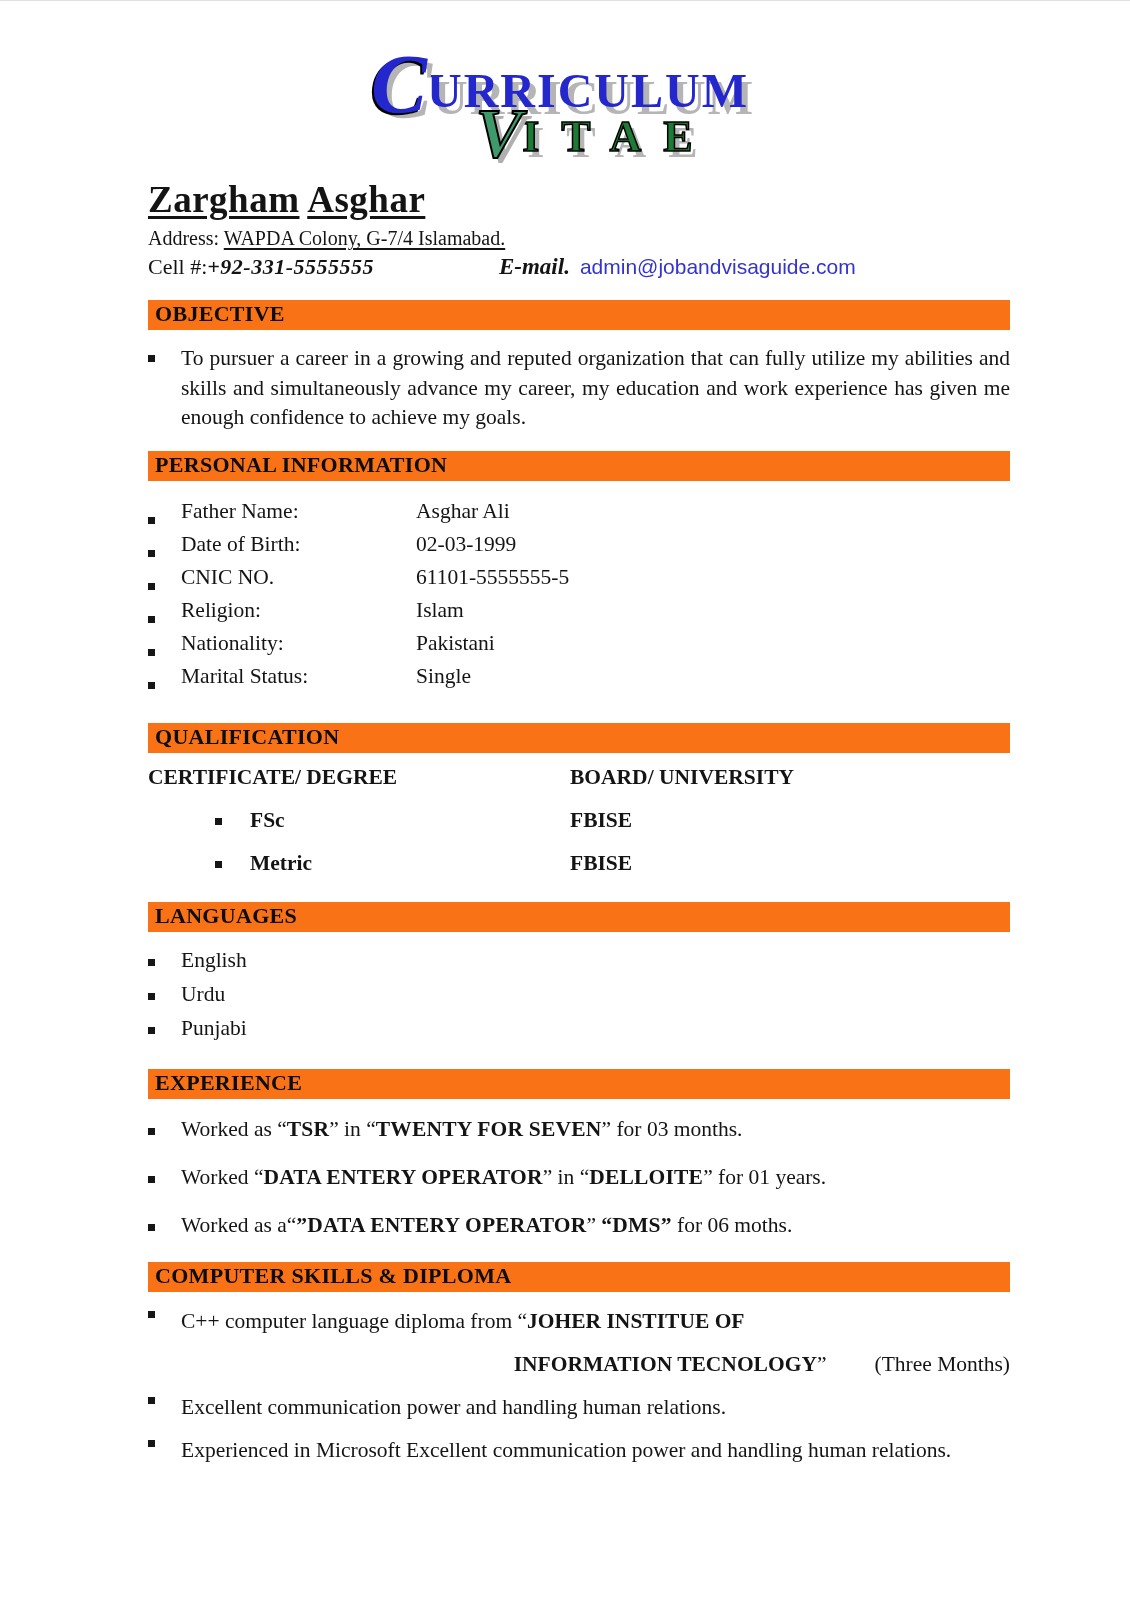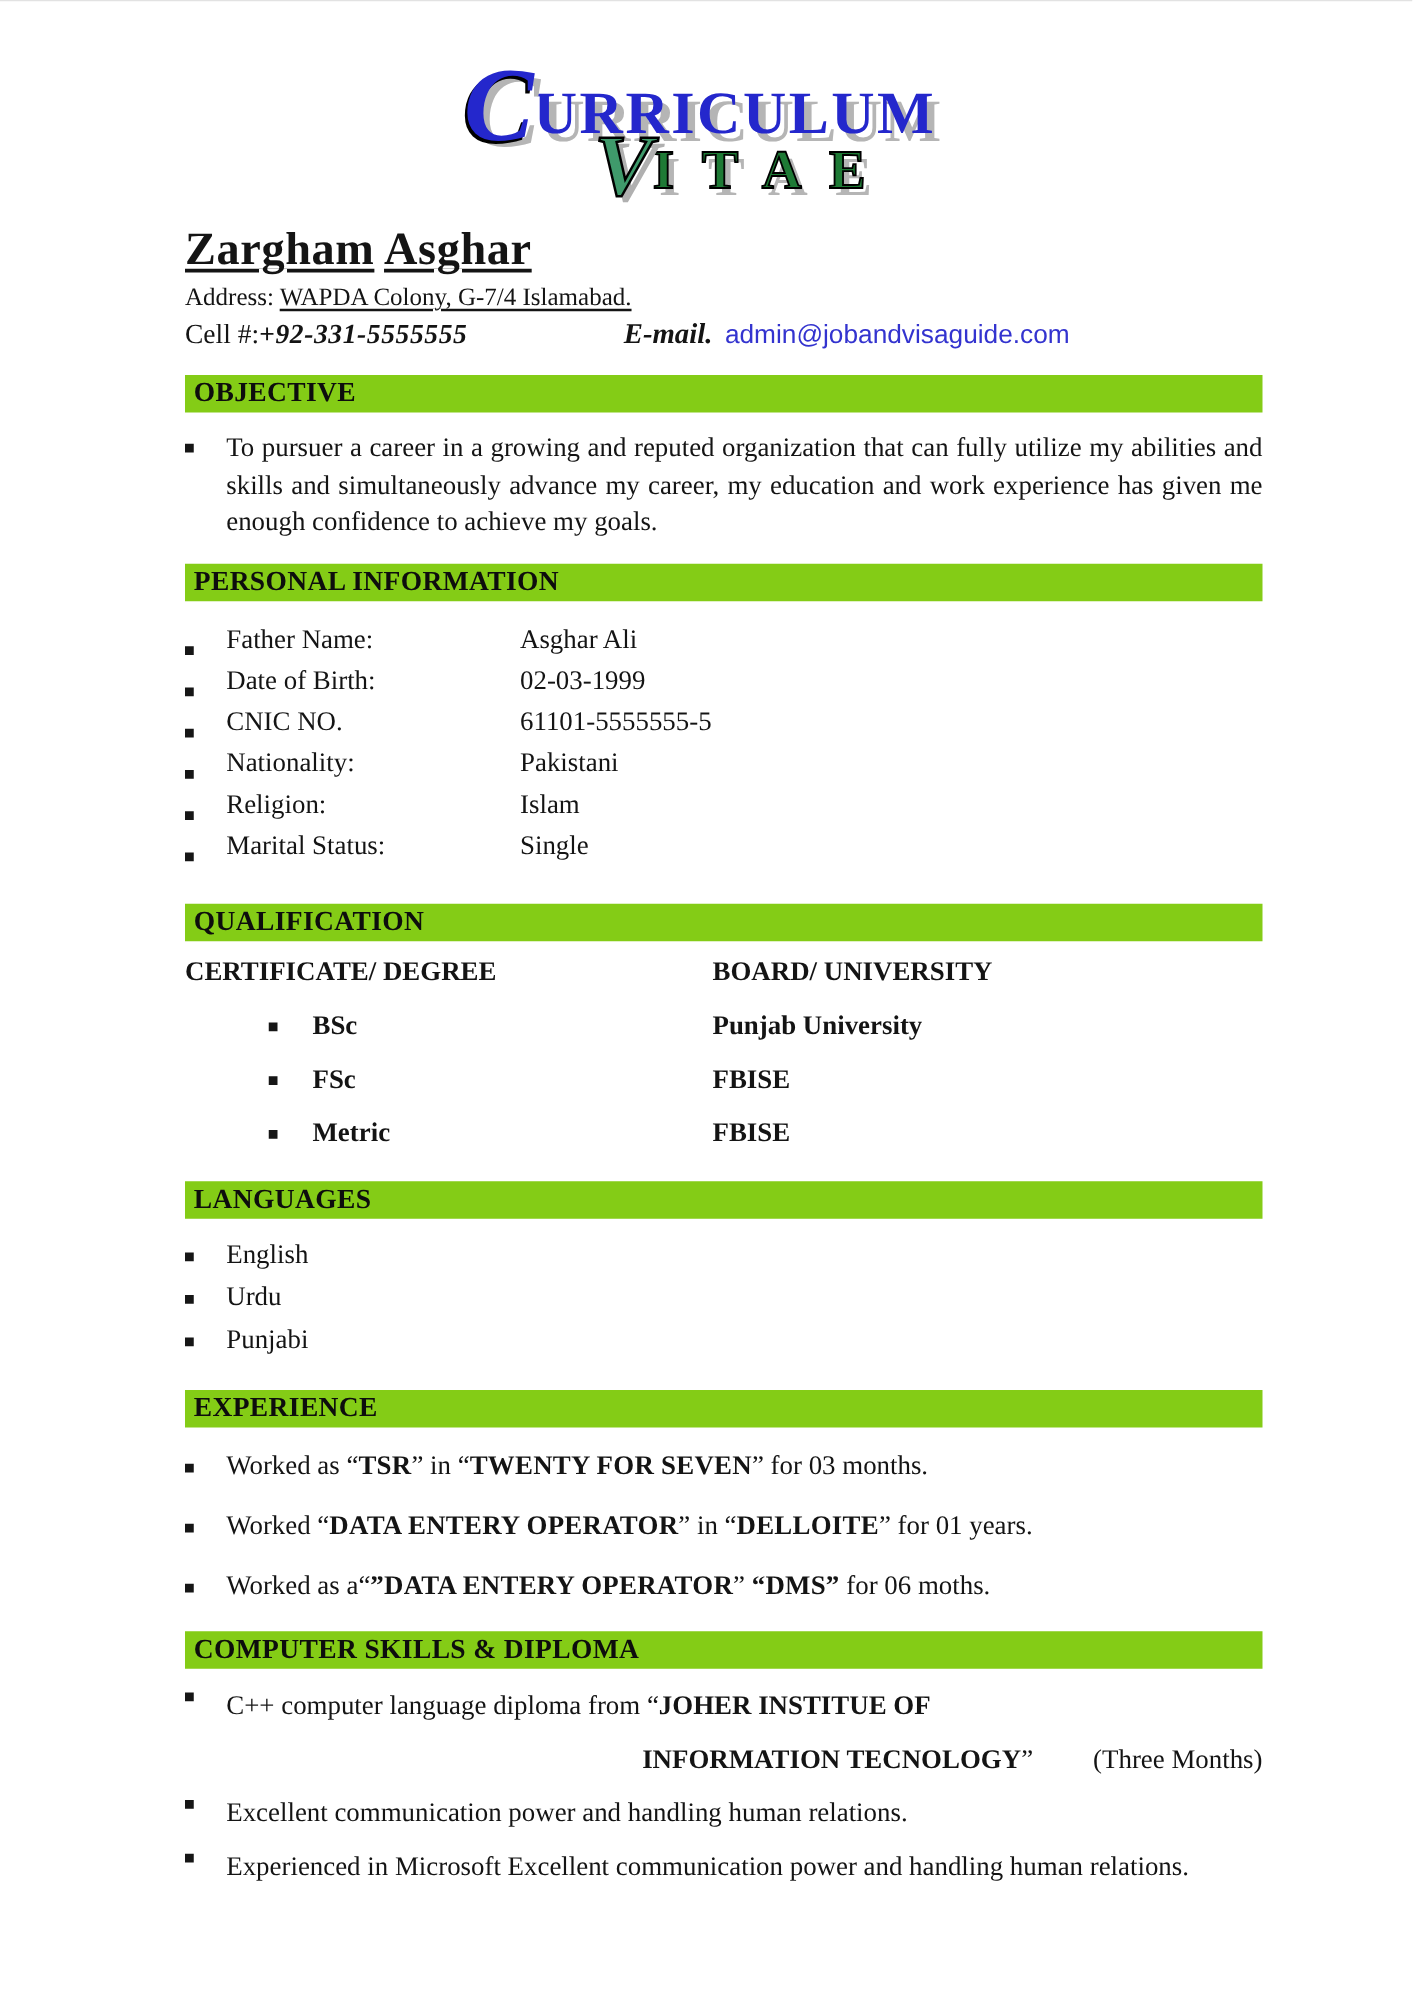--- a/index.html
+++ b/index.html
@@ -52,21 +52,21 @@
   .email-group { margin-left:125px; display:flex; align-items:baseline; }
   .email-label { font-weight:bold; font-style:italic; font-size:23px; }
   .email-link {
     font-family:"Liberation Sans", sans-serif;
     font-size:21px; color:#3333cf; 
     margin-left:10px; cursor:pointer;
   }
 
   
   .bar {
-    background:#84cc16; color:#0d0d0d;
+    background:#f97316; color:#0d0d0d;
     font-weight:bold; font-size:22px;
     padding:1px 7px 3px 7px;
     letter-spacing:0.3px;
   }
 
   
   .sq { width:7px; height:7px; background:#161616; display:inline-block; flex:0 0 7px; margin-top:11px; }
   .bullet-row { display:flex; }
   .bullet-row .gap { flex:0 0 26px; }
   .btext { flex:1; font-size:21.5px; }
@@ -168,50 +168,43 @@
       </div>
       <div class="prow">
         <span class="sq"></span>
         <span class="gap"></span>
         <span class="plabel">CNIC NO.</span>
         <span class="pvalue">61101-5555555-5</span>
       </div>
       <div class="prow">
         <span class="sq"></span>
         <span class="gap"></span>
+        <span class="plabel">Religion:</span>
+        <span class="pvalue">Islam</span>
+      </div>
+      <div class="prow">
+        <span class="sq"></span>
+        <span class="gap"></span>
         <span class="plabel">Nationality:</span>
         <span class="pvalue">Pakistani</span>
-      </div>
-      <div class="prow">
-        <span class="sq"></span>
-        <span class="gap"></span>
-        <span class="plabel">Religion:</span>
-        <span class="pvalue">Islam</span>
       </div>
       <div class="prow">
         <span class="sq"></span>
         <span class="gap"></span>
         <span class="plabel">Marital Status:</span>
         <span class="pvalue">Single</span>
       </div>
     </div>
 
   <div class="bar mt-qual">QUALIFICATION</div>
   <div class="qheaders">
     <span class="qh1">CERTIFICATE/ DEGREE</span>
     <span class="qh2">BOARD/ UNIVERSITY</span>
   </div>
   <div class="qrows">
-      <div class="qrow">
-        <span class="qindent"></span>
-        <span class="sq"></span>
-        <span class="qgap"></span>
-        <span class="qdegree">BSc</span>
-        <span class="qboard">Punjab University</span>
-      </div>
       <div class="qrow">
         <span class="qindent"></span>
         <span class="sq"></span>
         <span class="qgap"></span>
         <span class="qdegree">FSc</span>
         <span class="qboard">FBISE</span>
       </div>
       <div class="qrow">
         <span class="qindent"></span>
         <span class="sq"></span>

